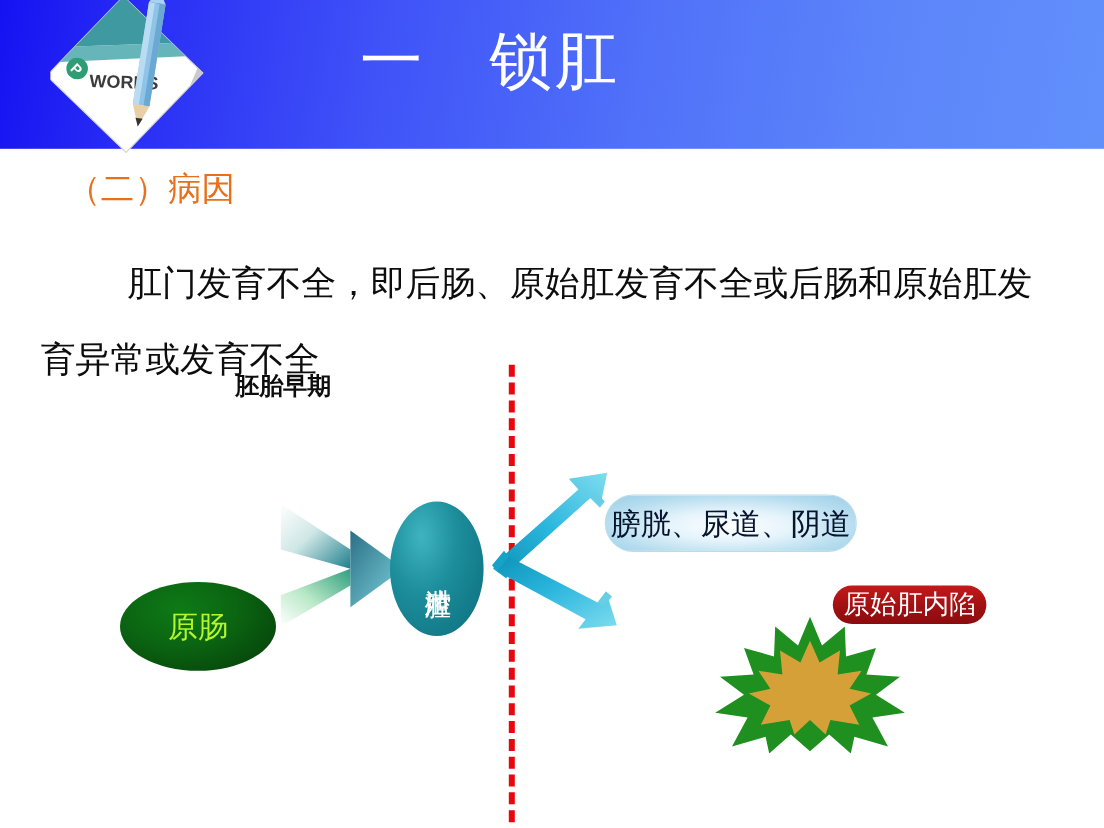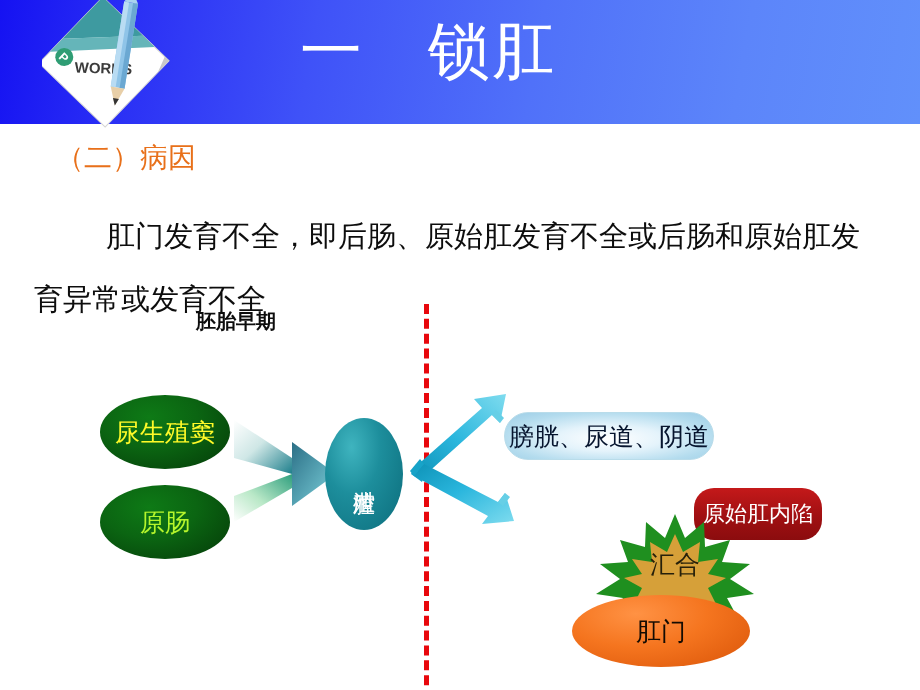--- a/index.html
+++ b/index.html
@@ -4,21 +4,21 @@
 <style>
   html,body{margin:0;padding:0;background:#fff;}
   body{width:920px;height:690px;overflow:hidden;
        font-family:"Liberation Serif","DejaVu Serif",serif;}
   #slide{position:relative;width:920px;height:690px;background:#ffffff;overflow:hidden;}
 
   
   #header{position:absolute;left:0;top:0;width:920px;height:124px;
           background:linear-gradient(100deg,#1512f2 0%,#2a2ff5 14%,#3f52f8 34%,#5071f9 58%,#5c85fa 80%,#6190fb 100%);}
   #header-title{position:absolute;left:300px;top:14px;width:560px;height:80px;
-          color:#ffffff;font-size:62px;line-height:74px;letter-spacing:2px;
+          color:#ffffff;font-size:52px;line-height:74px;letter-spacing:2px;
           font-family:"DejaVu Serif","Liberation Serif",serif;white-space:pre;}
 
   
   #logo{position:absolute;left:42px;top:-4px;width:128px;height:150px;}
   #logo svg{display:block;}
 
   
   #section-heading{position:absolute;left:56px;top:134px;
           color:#e8701a;font-size:28px;line-height:48px;white-space:pre;
           font-family:"DejaVu Serif","Liberation Serif",serif;}
@@ -72,21 +72,21 @@
        color:#06142e;white-space:nowrap;
        font-family:"DejaVu Serif","Liberation Serif",serif;}
   #box-bladder{left:504px;top:94px;width:208px;height:46px;font-size:25px;
        background:radial-gradient(ellipse at 50% 55%,#ffffff 0%,#e4f3fb 36%,#b4dcee 72%,#9ccde6 100%);
        border:1px solid #b9dcea;margin-top:28px;}
   #box-rectum{left:504px;top:196px;width:132px;height:42px;font-size:25px;
        background:radial-gradient(ellipse at 50% 55%,#ffffff 0%,#e4f3fb 36%,#b6dced 74%,#a2cfe5 100%);
        border:1px solid #b9dcea;}
 
   
-  #box-primitive{position:absolute;left:694px;top:198px;width:128px;height:52px;border-radius:20px;
+  #box-primitive{position:absolute;left:694px;top:198px;width:128px;height:32px;border-radius:20px;
        background:linear-gradient(180deg,#c4191a 0%,#a01012 55%,#8b0c0e 100%);
        color:#ffffff;font-size:22px;display:flex;align-items:center;justify-content:center;
        white-space:nowrap;font-family:"DejaVu Serif","Liberation Serif",serif;}
 
   
   #starburst{position:absolute;left:588px;top:222px;width:174px;height:116px;}
   #starburst-label{position:absolute;left:588px;top:258px;width:174px;height:32px;
        display:flex;align-items:center;justify-content:center;
        color:#26200a;font-size:25px;white-space:nowrap;
        font-family:"DejaVu Serif","Liberation Serif",serif;}
@@ -132,21 +132,20 @@
   <div id="section-heading">（二）病因</div>
 
   <div id="body-par">肛门发育不全，即后肠、原始肛发育不全或后肠和原始肛发育异常或发育不全</div>
 
   <div id="diagram">
 
     <div class="stage-label" id="label-early">胚胎早期</div>
 
     <div id="divider"></div>
 
-    <div class="src-ellipse" id="src-urogenital">尿生殖窦</div>
     <div class="src-ellipse" id="src-gut">原肠</div>
 
     <div id="funnel">
       <svg width="125" height="110" viewBox="0 0 125 110" aria-hidden="true">
         <defs>
           <linearGradient id="gFunTop" x1="0" y1="0" x2="1" y2="1">
             <stop offset="0%" stop-color="#ffffff"></stop>
             <stop offset="45%" stop-color="#cfe7e6"></stop>
             <stop offset="100%" stop-color="#1e7f8c"></stop>
           </linearGradient>
@@ -202,18 +201,16 @@
     <div class="result-box" id="box-bladder">膀胱、尿道、阴道</div>
 
     <div id="box-primitive">原始肛内陷</div>
 
     <div id="starburst">
       <svg width="174" height="116" viewBox="0 0 174 116" aria-hidden="true">
         <polygon fill="#1f8f1f" points="87,2 97,26 116,10 117,35 142,28 134,50 162,52 142,67 166,82 139,86 152,110 124,102 121,116 103,100 87,114 71,100 53,116 50,102 22,110 35,86 8,82 32,67 12,52 40,50 32,28 57,35 58,10 77,26"></polygon>
         <polygon fill="#e6a23c" points="87,22 95,40 112,30 110,50 130,47 120,62 138,66 120,76 128,92 104,88 100,100 87,88 74,100 70,88 46,92 54,76 36,66 54,62 44,47 64,50 62,30 79,40" opacity="0.92"></polygon>
       </svg>
     </div>
-    <div id="starburst-label">汇合</div>
-
-    <div id="anus">肛门</div>
+
 
   </div>
 </div>
 
 </body></html>

